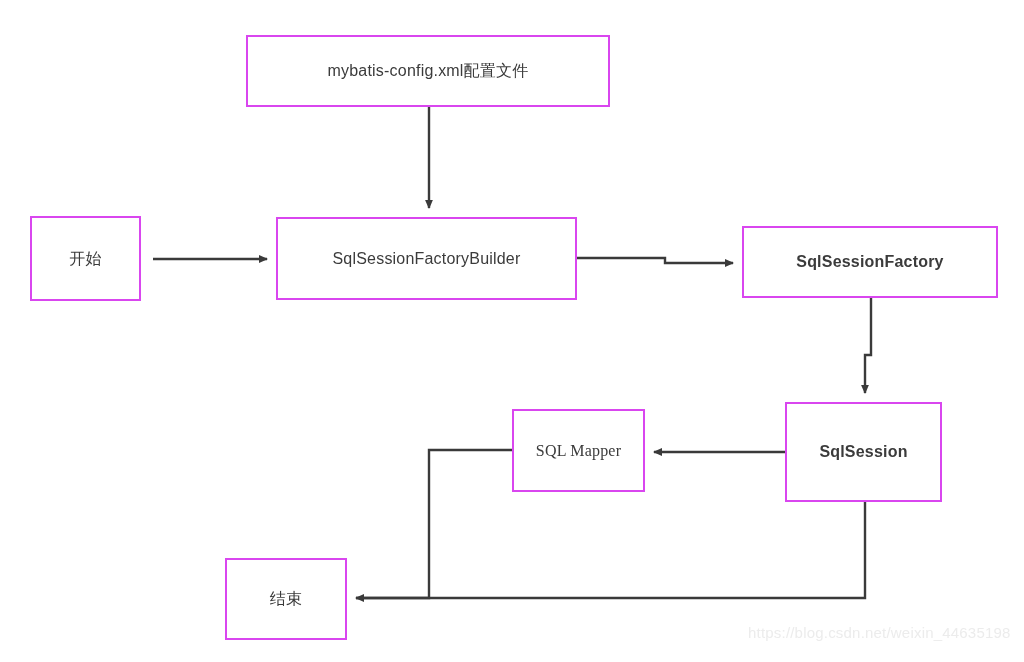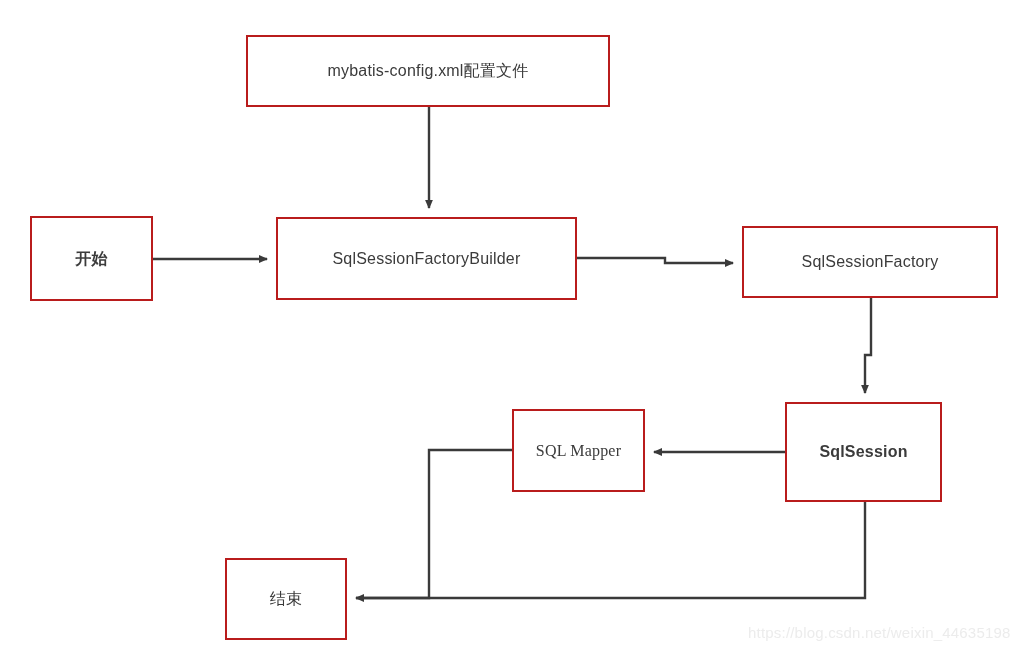--- a/index.html
+++ b/index.html
@@ -23,21 +23,21 @@
   #edges {
     position: absolute;
     left: 0;
     top: 0;
     width: 1024px;
     height: 662px;
   }
   .node {
     position: absolute;
     box-sizing: border-box;
-    border: 2px solid #b91c1c;
+    border: 2px solid #d946ef;
     background: #ffffff;
     display: flex;
     align-items: center;
     justify-content: center;
     color: #3b3b3b;
     font-size: 16px;
     line-height: 1.2;
     letter-spacing: 0.2px;
     white-space: nowrap;
     z-index: 2;
@@ -82,29 +82,29 @@
 
     <path d="M512,450 L429,450 L429,598 L356,598" fill="none" stroke="#3a3a3a" stroke-width="2.4" marker-end="url(#arrowhead)"></path>
 
     <path d="M865,502 L865,598 L356,598" fill="none" stroke="#3a3a3a" stroke-width="2.4"></path>
   </svg>
 
   <div class="node" style="left:246px; top:35px; width:364px; height:72px;">
     <span class="node-label">mybatis-config.xml配置文件</span>
   </div>
 
-  <div class="node" style="left:30px; top:216px; width:123px; height:85px;font-weight:bold;">
+  <div class="node" style="left:30px; top:216px; width:111px; height:85px;">
     <span class="node-label">开始</span>
   </div>
 
   <div class="node" style="left:276px; top:217px; width:301px; height:83px;">
     <span class="node-label">SqlSessionFactoryBuilder</span>
   </div>
 
-  <div class="node" style="left:742px; top:226px; width:256px; height:72px;">
+  <div class="node" style="left:742px; top:226px; width:256px; height:72px;font-weight:bold;">
     <span class="node-label">SqlSessionFactory</span>
   </div>
 
   <div class="node" style="left:785px; top:402px; width:157px; height:100px;font-weight:bold;">
     <span class="node-label">SqlSession</span>
   </div>
 
   <div class="node" style="left:512px; top:409px; width:133px; height:83px;font-family:Liberation Serif, serif;">
     <span class="node-label">SQL Mapper</span>
   </div>

